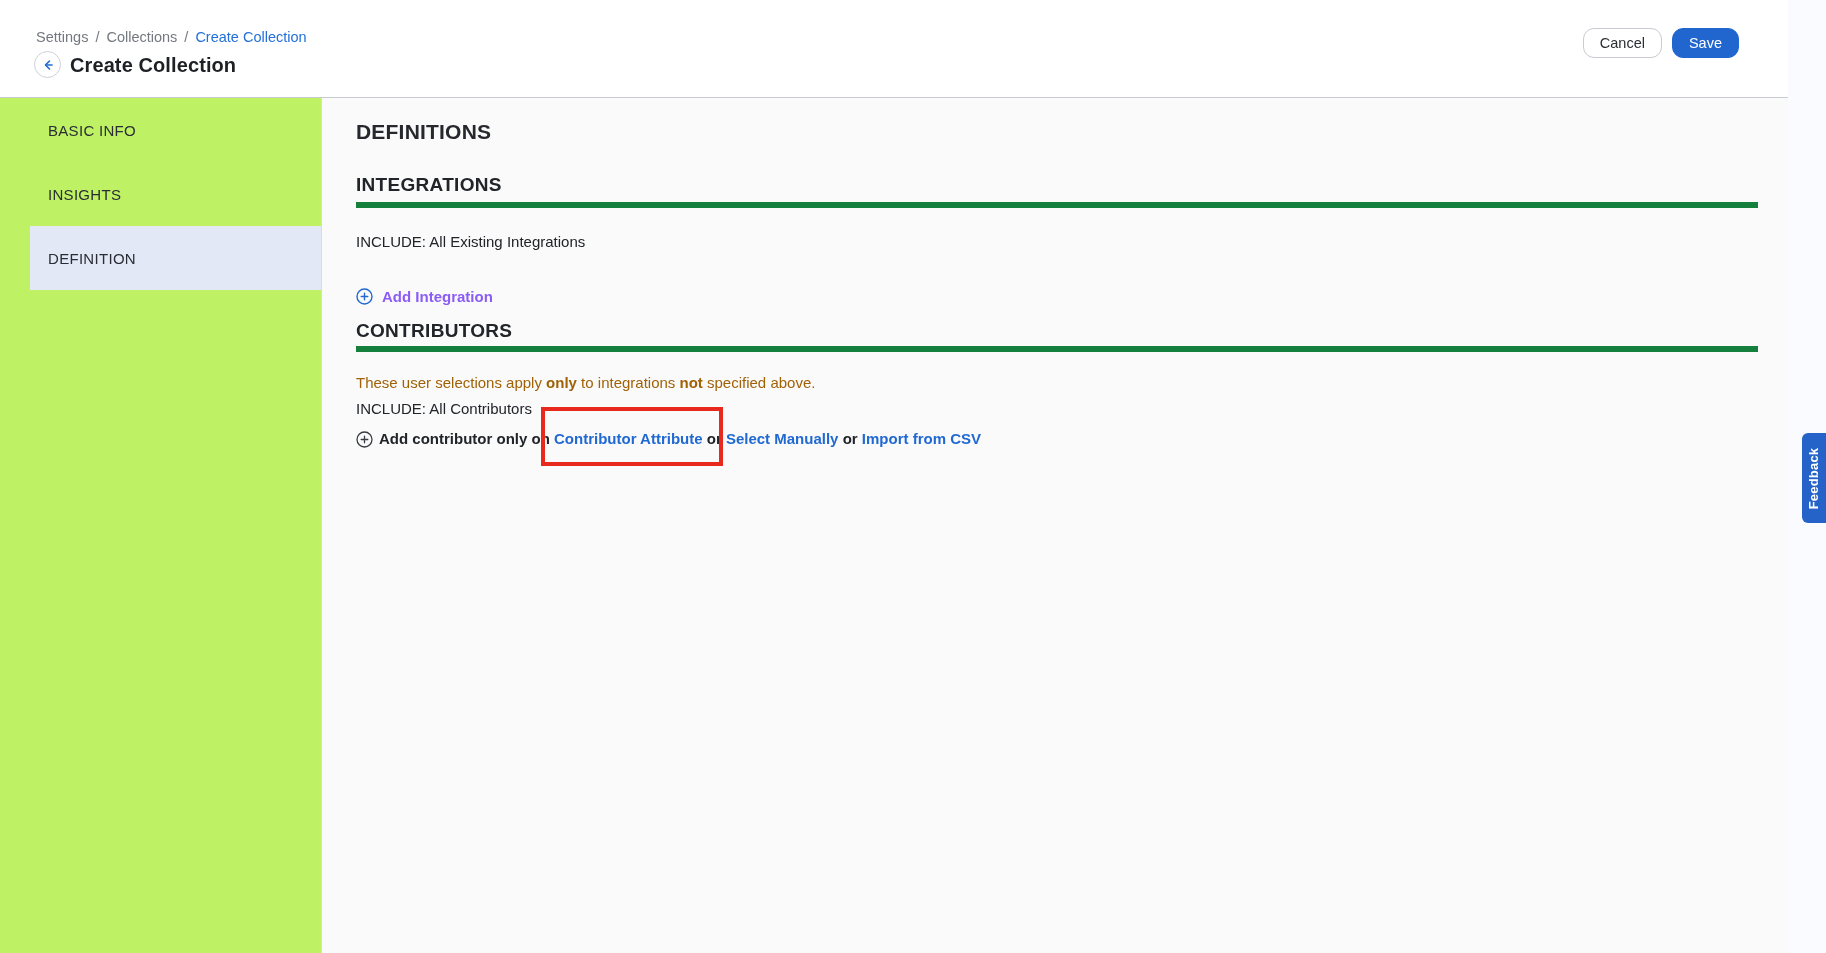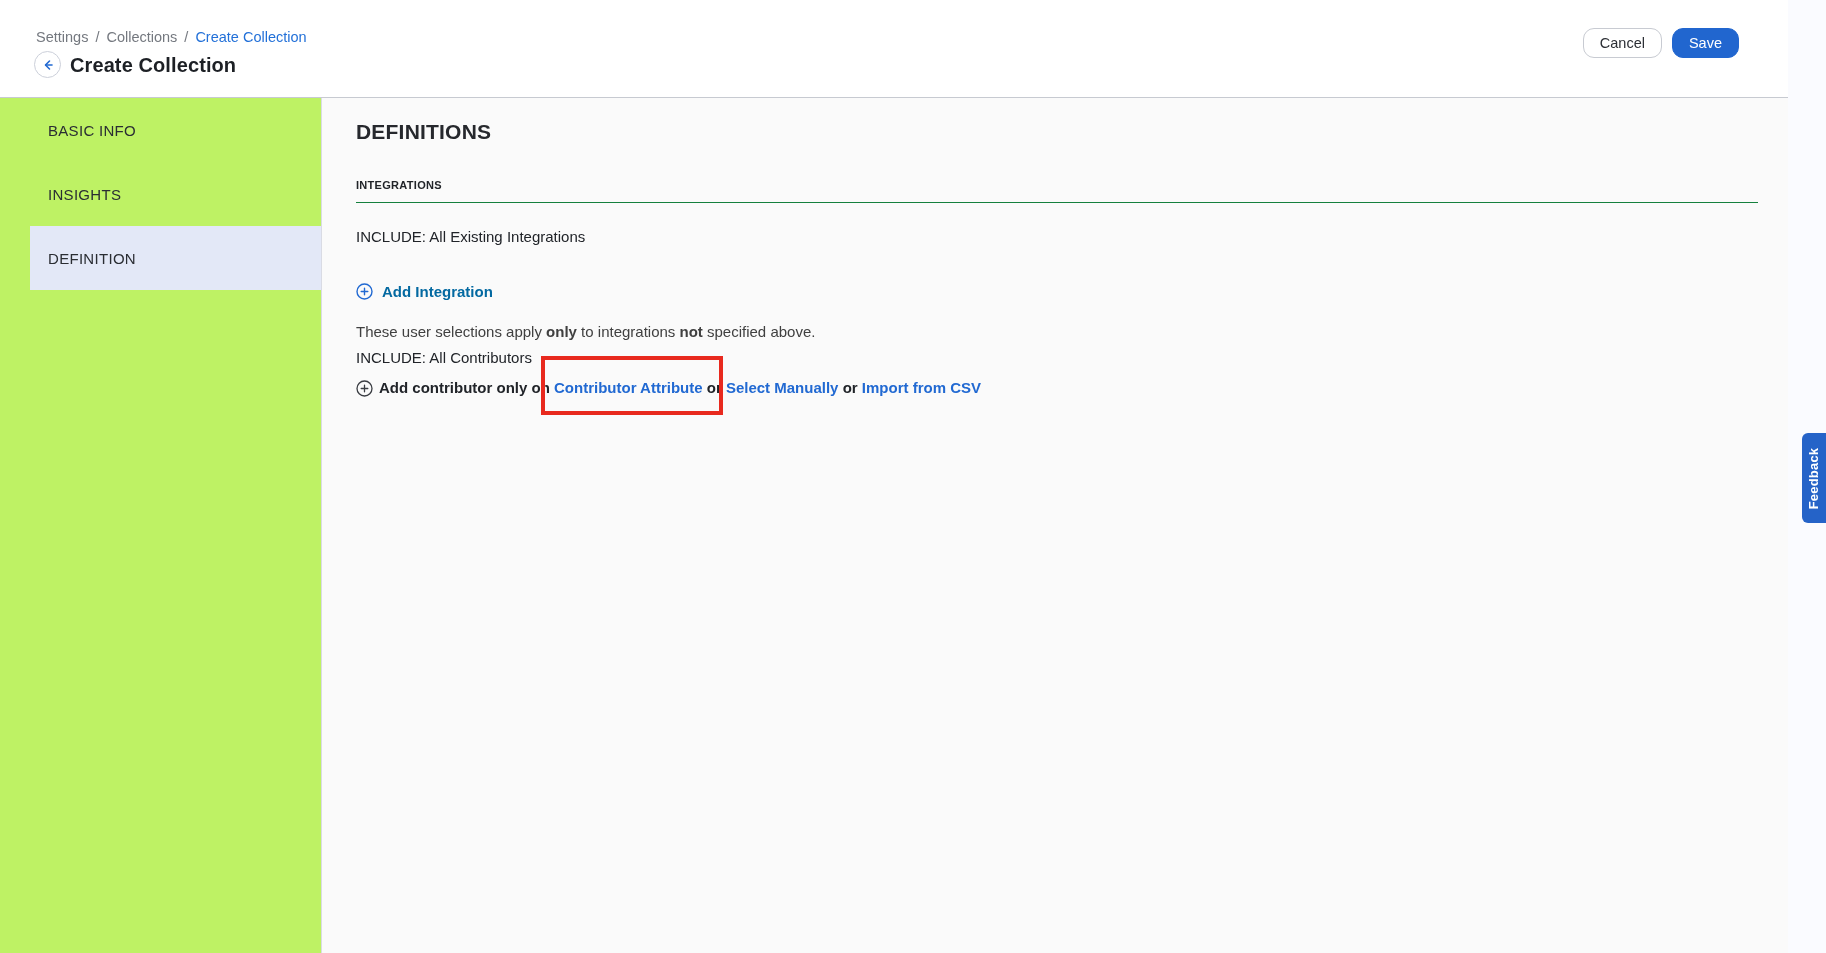--- a/index.html
+++ b/index.html
@@ -122,51 +122,51 @@
     margin-top:21px;
     font-size:21px;
     line-height:26px;
     font-weight:600;
     color:#26282d;
     letter-spacing:.2px;
   }
   .section-header {
     margin-top:31px;
     padding-bottom:8px;
-    border-bottom:1px solid #15803d;
-    font-size:11px;
+    border-bottom:6px solid #15803d;
+    font-size:19px;
     line-height:18px;
     font-weight:600;
     color:#212429;
     letter-spacing:.3px;
   }
   .section-header.contributors { margin-top:16px; padding-bottom:6px; }
   .include-line {
     margin-top:25px;
     font-size:15px;
     line-height:18px;
     color:#212429;
   }
   .add-row {
     margin-top:35px;
     height:20px;
     display:flex;
     align-items:center;
     font-size:15px;
     font-weight:600;
-    color:#0369a1;
+    color:#8b5cf6;
     cursor:pointer;
     width:max-content;
   }
   .add-row .plus-icon { margin-right:9px; display:flex; }
   .note-line {
     margin-top:22px;
     font-size:15px;
     line-height:18px;
-    color:#404040;
+    color:#a16207;
   }
   .note-line b { font-weight:700; }
   .include-line.contributors { margin-top:8px; }
   .contrib-add-row {
     margin-top:11px;
     height:20px;
     display:flex;
     align-items:center;
     font-size:15px;
     line-height:20px;
@@ -260,20 +260,21 @@
     <div class="add-row">
       <span class="plus-icon">
         <svg width="17" height="17" viewBox="0 0 17 17" fill="none">
           <circle cx="8.5" cy="8.5" r="7.5" stroke="#2169d2" stroke-width="1.4"></circle>
           <path d="M8.5 5.2 L8.5 11.8 M5.2 8.5 L11.8 8.5" stroke="#2169d2" stroke-width="1.4" stroke-linecap="round"></path>
         </svg>
       </span>
       <span>Add Integration</span>
     </div>
 
+    <div class="section-header contributors">CONTRIBUTORS</div>
 
     <div class="note-line"><span>These user selections apply </span><b>only</b><span> to integrations </span><b>not</b><span> specified above.</span></div>
 
     <div class="include-line contributors">INCLUDE: All Contributors</div>
 
     <div class="contrib-add-row">
       <span class="plus-icon">
         <svg width="17" height="17" viewBox="0 0 17 17" fill="none">
           <circle cx="8.5" cy="8.5" r="7.5" stroke="#3a3d43" stroke-width="1.3"></circle>
           <path d="M8.5 5.2 L8.5 11.8 M5.2 8.5 L11.8 8.5" stroke="#3a3d43" stroke-width="1.3" stroke-linecap="round"></path>

